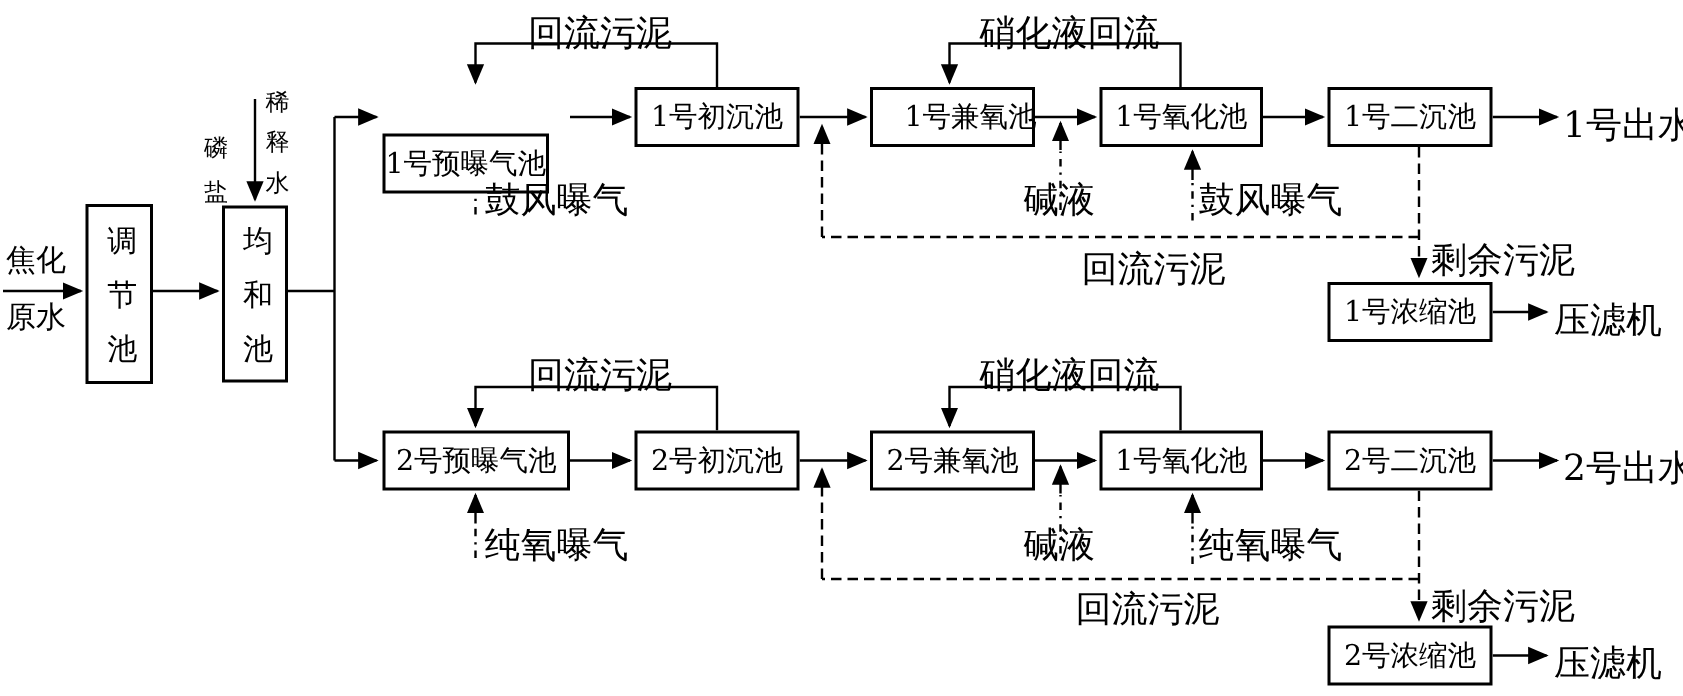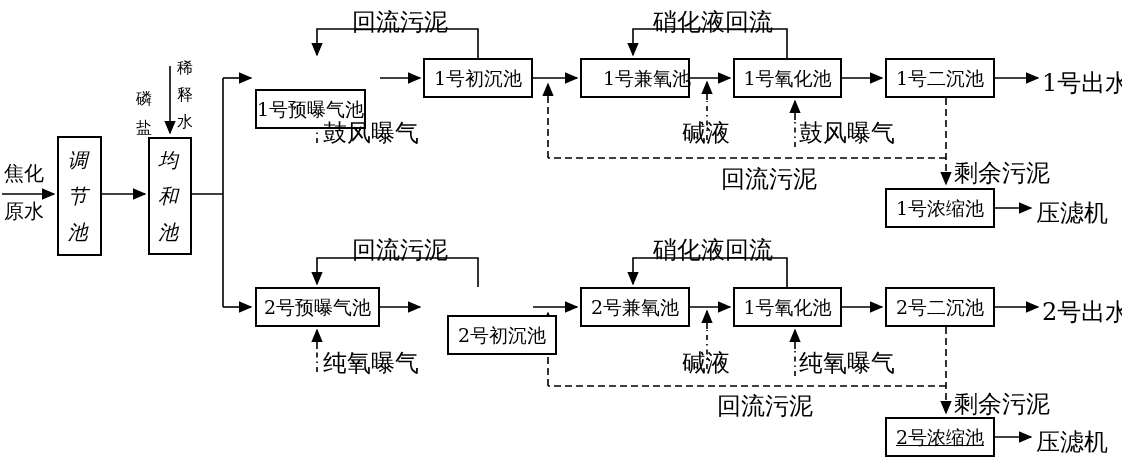--- a/index.html
+++ b/index.html
@@ -6,21 +6,21 @@
   .stage{
     position:relative;width:1122px;height:464px;background:#fff;
     font-family:"DejaVu Serif","Liberation Serif",serif;color:#000;overflow:hidden;
   }
   .wires{position:absolute;left:0;top:0;width:1122px;height:464px;}
   .box{
     position:absolute;box-sizing:border-box;border:2px solid #000;background:#fff;
     display:flex;align-items:center;justify-content:center;
     font-size:19px;line-height:1.1;white-space:nowrap;z-index:2;
   }
-  .vtank{white-space:normal;text-align:left;line-height:36px;font-size:20px;padding:0;font-style:italic;}
+  .vtank{white-space:normal;text-align:right;line-height:36px;font-size:20px;padding:0;}
   .vtank span{display:block;width:24px;word-break:break-all;}
   .lbl{position:absolute;font-size:24px;white-space:nowrap;z-index:3;}
   .lbl.center{text-align:center;}
   .vlbl{position:absolute;font-size:16px;width:22px;word-break:break-all;
         white-space:normal;text-align:center;z-index:3;}
 </style>
 </head>
 <body>
 
 <div class="stage">
@@ -112,32 +112,32 @@
   <div class="lbl" style="left:682px;top:117px;">碱液</div>
   <div class="lbl" style="left:799px;top:117px;">鼓风曝气</div>
 
   <div class="lbl" style="left:721px;top:163px;">回流污泥</div>
   <div class="lbl" style="left:954px;top:157px;">剩余污泥</div>
 
   <div class="box" style="left:885px;top:188px;width:110px;height:40px;">1号浓缩池</div>
   <div class="lbl" style="left:1036px;top:197px;">压滤机</div>
 
   <div class="box" style="left:255px;top:287px;width:125px;height:40px;">2号预曝气池</div>
-  <div class="box" style="left:447px;top:287px;width:110px;height:40px;margin-top:28px;">2号初沉池</div>
+  <div class="box" style="left:423px;top:287px;width:110px;height:40px;">2号初沉池</div>
   <div class="box" style="left:580px;top:287px;width:110px;height:40px;">2号兼氧池</div>
   <div class="box" style="left:733px;top:287px;width:109px;height:40px;">1号氧化池</div>
   <div class="box" style="left:885px;top:287px;width:110px;height:40px;">2号二沉池</div>
   <div class="lbl" style="left:1042px;top:296px;">2号出水</div>
 
   <div class="lbl center" style="left:352px;top:234px;width:92px;">回流污泥</div>
   <div class="lbl center" style="left:653px;top:234px;width:114px;">硝化液回流</div>
 
   <div class="lbl" style="left:323px;top:347px;">纯氧曝气</div>
   <div class="lbl" style="left:682px;top:347px;">碱液</div>
   <div class="lbl" style="left:799px;top:347px;">纯氧曝气</div>
 
   <div class="lbl" style="left:717px;top:390px;">回流污泥</div>
   <div class="lbl" style="left:954px;top:388px;">剩余污泥</div>
 
-  <div class="box" style="left:885px;top:417px;width:110px;height:40px;text-decoration:underline;">2号浓缩池</div>
+  <div class="box" style="left:885px;top:417px;width:110px;height:40px;">2号浓缩池</div>
   <div class="lbl" style="left:1036px;top:426px;">压滤机</div>
 
 </div>
 
 </body></html>

